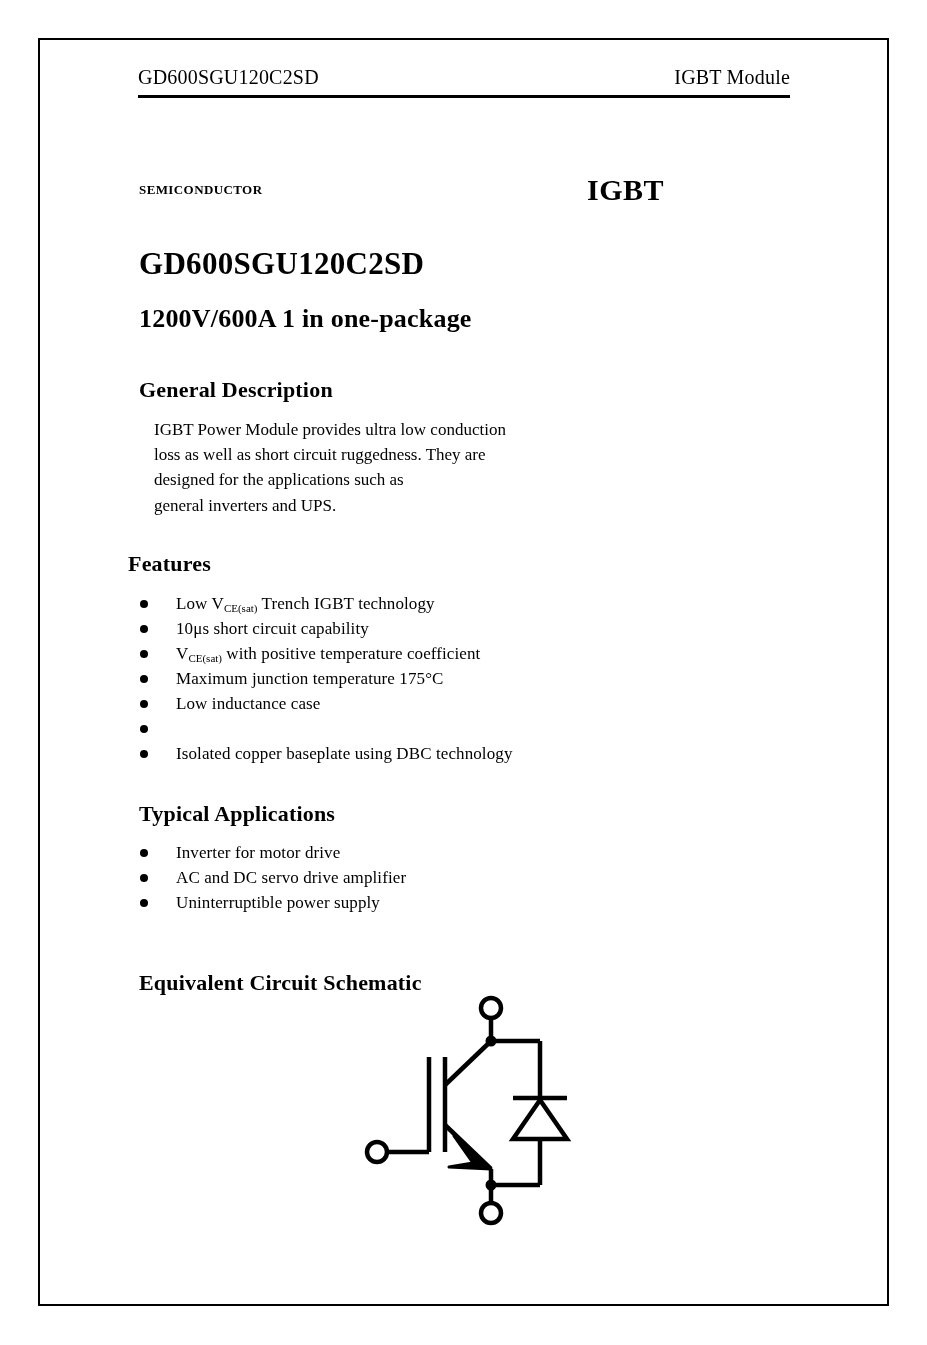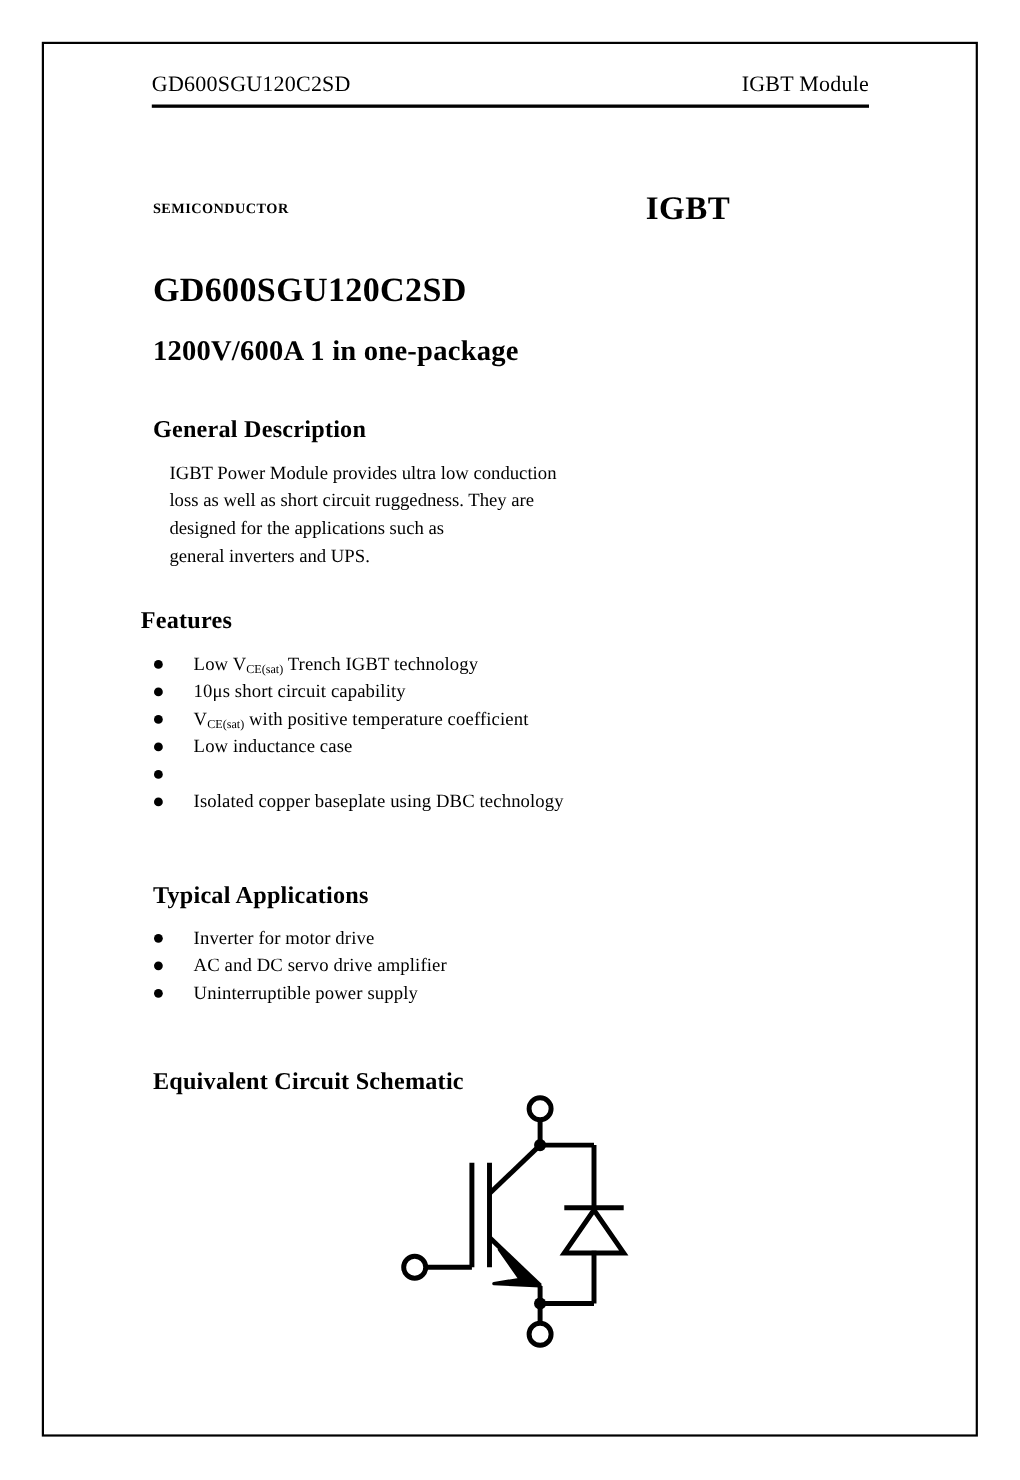--- a/index.html
+++ b/index.html
@@ -202,20 +202,24 @@
   <div class="bullet-item">
     <span class="bullet-dot"></span>
     <span class="bullet-text">10μs short circuit capability</span>
   </div>
   <div class="bullet-item">
     <span class="bullet-dot"></span>
     <span class="bullet-text">V<sub>CE(sat)</sub> with positive temperature coefficient</span>
   </div>
   <div class="bullet-item">
     <span class="bullet-dot"></span>
+    <span class="bullet-text">Maximum junction temperature 175°C</span>
+  </div>
+  <div class="bullet-item">
+    <span class="bullet-dot"></span>
     <span class="bullet-text">Low inductance case</span>
   </div>
   <div class="bullet-item">
     <span class="bullet-dot"></span>
   </div>
   <div class="bullet-item">
     <span class="bullet-dot"></span>
     <span class="bullet-text">Isolated copper baseplate using DBC technology</span>
   </div>
 </div>

